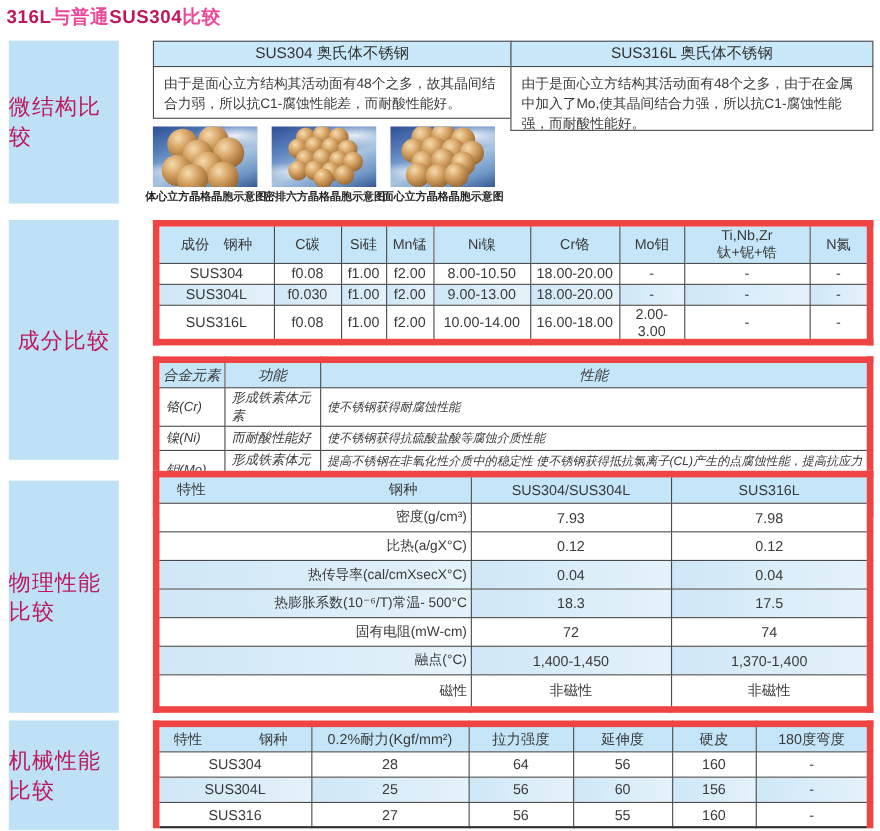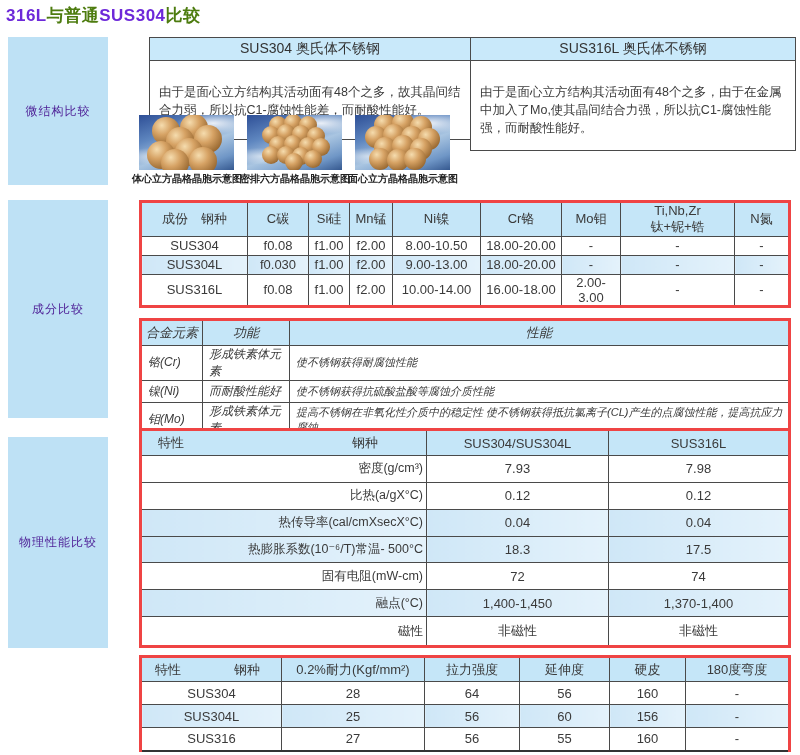--- a/index.html
+++ b/index.html
@@ -1,61 +1,61 @@
 <!DOCTYPE html>
 <html><head>
 <meta charset="utf-8">
 <style>
   html,body{margin:0;padding:0;background:#fff;}
   .page{position:relative;width:800px;height:755px;background:#fff;overflow:hidden;
         font-family:"Liberation Sans","DejaVu Sans",sans-serif;color:#3a3a3a;}
   .title{position:absolute;top:4px;left:6px;font-size:17px;font-weight:bold;letter-spacing:.5px;}
-  .t-blue{color:#6d28d9;}
-  .t-dark{color:#4d7c0f;}
+  .t-blue{color:#be185d;}
+  .t-dark{color:#ec4899;}
 
   .section{position:absolute;left:8px;width:792px;}
   .sidebar{position:absolute;left:0;top:0;width:100px;background:#bee1f5;
            display:flex;align-items:center;justify-content:center;
-           font-size:12px;color:#4c1d95;letter-spacing:1px;}
+           font-size:20px;color:#be185d;letter-spacing:1px;}
   .content{position:absolute;left:131px;top:0;width:650px;}
 
   
   #sec-micro{top:37px;height:148px;}
   #sec-micro .sidebar{height:148px;}
   #sec-comp{top:200px;height:218px;}
   #sec-comp .sidebar{height:218px;}
   #sec-phys{top:428px;height:220px;}
   #sec-phys .sidebar{top:9px;height:211px;}
   #sec-mech{top:655px;height:100px;}
   #sec-mech .sidebar{height:100px;}
 
   
   .micro-cols{display:flex;width:657px;}
-  .micro-col{display:flex;flex-direction:column;margin-left:10px;}
+  .micro-col{display:flex;flex-direction:column;}
   .micro-col.c1{width:326px;}
   .micro-col.c2{width:330px;margin-left:-1px;}
   .micro-head{height:22px;border:1px solid #4a4a4a;background:#c9e9fa;
               display:flex;align-items:center;justify-content:center;font-size:14px;color:#333;}
   .micro-body{border:1px solid #4a4a4a;margin-top:-1px;background:#fff;
-              padding:22px 9px;font-size:12.5px;line-height:1.45;color:#3a3a3a;}
+              padding:6px 9px;font-size:12.5px;line-height:1.45;color:#3a3a3a;}
   .micro-col.c1 .micro-body{height:34px;}
   .micro-col.c2 .micro-body{height:45px;}
   .figures{position:absolute;left:0;top:78px;display:flex;}
   .figure{width:95px;margin-right:13px;}
   .crystal{width:95px;height:55px;overflow:hidden;
     background:
       radial-gradient(ellipse 55% 28% at 78% 15%, rgba(255,255,255,.85), rgba(255,255,255,0) 70%),
       radial-gradient(ellipse 45% 22% at 15% 75%, rgba(255,255,255,.55), rgba(255,255,255,0) 70%),
       linear-gradient(160deg,#2e4f96 0%,#5f87c0 32%,#a9c5e1 58%,#6f96c6 82%,#35588f 100%);}
   .caption{width:112px;margin-left:-8px;margin-top:2px;text-align:center;
            font-size:10px;font-weight:bold;color:#222;white-space:nowrap;}
 
   
   table.tbl{border-collapse:collapse;table-layout:fixed;width:649px;background:#fff;
-            border:3px solid #ef4444;}
+            border:6px solid #ef4444;}
   table.tbl td{border:1px solid #4a4a4a;font-size:13px;color:#3a3a3a;
                text-align:center;padding:0 3px;overflow:hidden;}
   .hdr td{background:#c5e6f8;}
   tr.stripe td{background:linear-gradient(90deg,#cfe7f7,#e4f2fb);}
   .pre{white-space:pre-line;line-height:1.25;}
 
   
   #comp-table1 tr.hdr{height:33px;}
   #comp-table1 tr.datarow{height:19px;}
   #comp-table2{margin-top:10px;font-style:italic;}
@@ -328,20 +328,21 @@
           <td class="label">磁性</td>
           <td>非磁性</td>
           <td>非磁性</td>
         </tr>
       </tbody>
         </table>
     </div>
   </div>
 
   <div class="section" id="sec-mech">
+    <div class="sidebar">机械性能比较</div>
     <div class="content">
       <table class="tbl" id="mech-table">
         <colgroup>
             <col style="width:141px">
             <col style="width:143px">
             <col style="width:95px">
             <col style="width:90px">
             <col style="width:76px">
             <col style="width:104px">
           </colgroup>

